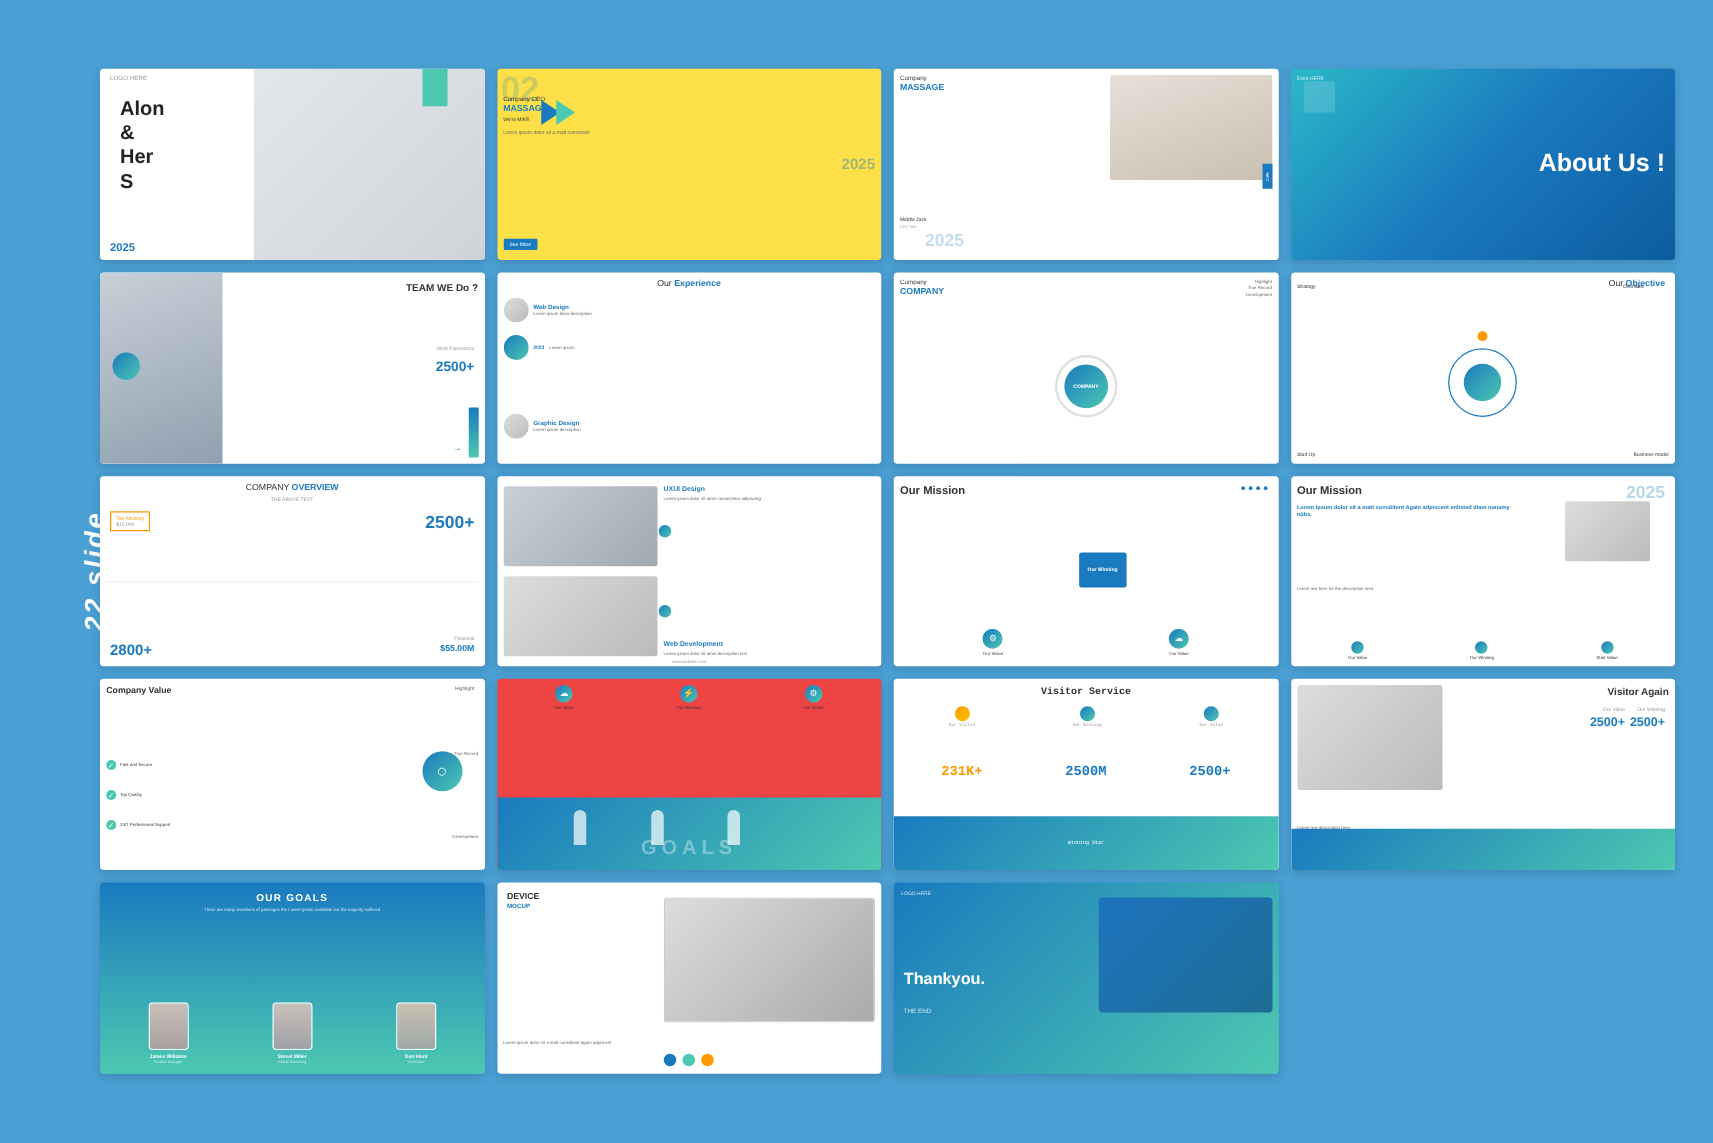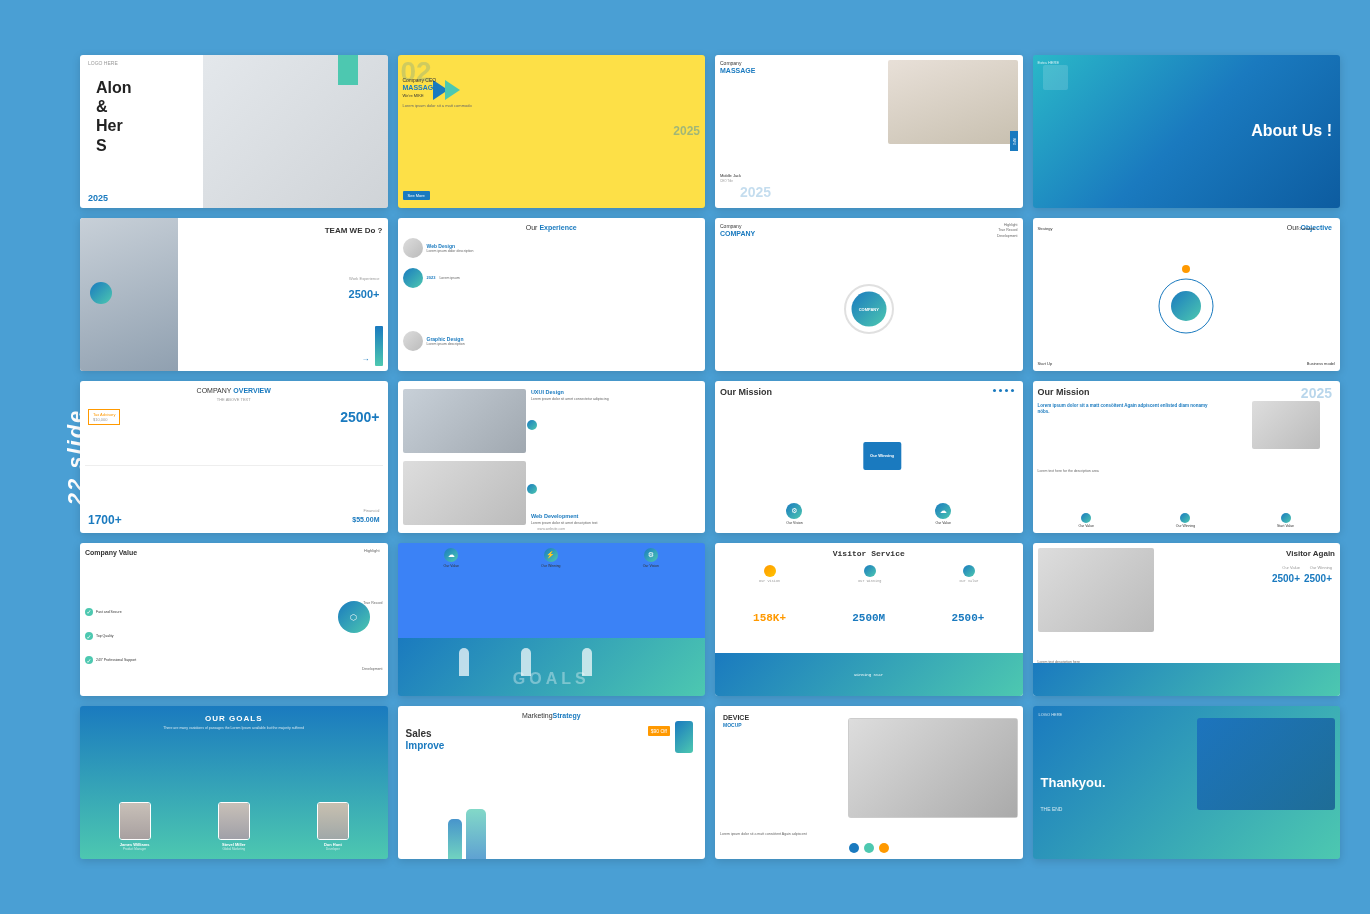--- a/index.html
+++ b/index.html
@@ -101,21 +101,21 @@
     </div>
     <div style="position:absolute;bottom:30px;left:5px;font-size:4px;color:#333;">Middle Jack</div>
     <div style="position:absolute;bottom:25px;left:5px;font-size:3px;color:#999;">CEO Title</div>
     <div style="position:absolute;bottom:8px;left:25px;font-size:14px;font-weight:bold;color:#1a7abf;opacity:0.25;">2025</div>
     <div style="position:absolute;right:5px;top:50%;width:8px;height:20px;background:#1a7abf;writing-mode:vertical-rl;font-size:3px;color:white;display:flex;align-items:center;justify-content:center;">INFO</div>
   </div>
 
   <div class="slide-thumb" style="background:linear-gradient(135deg,#2ab8c8 0%,#1a7abf 50%,#0d5ca0 100%);overflow:hidden;">
     <div style="position:absolute;top:10px;left:10px;width:25px;height:25px;background:rgba(255,255,255,0.15);border-radius:2px;"></div>
     <div style="position:absolute;top:5px;left:5px;font-size:4px;color:rgba(255,255,255,0.8);">Extra HERE</div>
-    <div style="position:absolute;right:8px;top:50%;transform:translateY(-50%);font-size:16px;font-weight:bold;color:white;text-align:right;white-space:nowrap;">About Us !</div>
+    <div style="position:absolute;right:8px;top:50%;transform:translateY(-50%);font-size:20px;font-weight:bold;color:white;text-align:right;white-space:nowrap;">About Us !</div>
   </div>
 
   <div class="slide-thumb" style="background:white;overflow:hidden;">
     <div style="position:absolute;left:0;top:0;width:32%;height:100%;background:linear-gradient(160deg,#c8d0d8 0%,#90a0b0 100%);"></div>
     <div style="position:absolute;right:5px;top:8px;font-size:8px;font-weight:bold;color:#333;line-height:1.2;">TEAM WE Do ?</div>
     <div style="position:absolute;left:10px;top:42%;width:22px;height:22px;background:linear-gradient(135deg,#1a7abf,#4dc8b0);border-radius:50%;"></div>
     <div style="position:absolute;right:8px;top:38%;font-size:4px;color:#999;">Work Experience</div>
     <div style="position:absolute;right:8px;top:46%;font-size:11px;font-weight:bold;color:#1a7abf;">2500+</div>
     <div style="position:absolute;right:5px;bottom:5px;width:8px;height:40px;background:linear-gradient(180deg,#1a7abf,#4dc8b0);border-radius:1px;"></div>
     <div style="position:absolute;bottom:8px;right:18px;font-size:8px;color:#1a7abf;">→</div>
@@ -173,21 +173,21 @@
   </div>
 
   <div class="slide-thumb" style="background:white;overflow:hidden;">
     <div style="position:absolute;top:6px;left:50%;transform:translateX(-50%);font-size:7px;color:#333;white-space:nowrap;">COMPANY <span style="color:#1a7abf;font-weight:bold;">OVERVIEW</span></div>
     <div style="position:absolute;top:16px;left:50%;transform:translateX(-50%);font-size:4px;color:#999;white-space:nowrap;">THE ABOVE TEXT</div>
     <div style="position:absolute;left:8px;top:28px;border:1px solid #f90;padding:2px 4px;">
       <div style="font-size:4px;color:#f90;">Tax Advisory</div>
       <div style="font-size:4px;color:#999;">$10,000</div>
     </div>
     <div style="position:absolute;right:8px;top:28px;font-size:14px;font-weight:bold;color:#1a7abf;">2500+</div>
-    <div style="position:absolute;left:8px;bottom:6px;font-size:12px;font-weight:bold;color:#1a7abf;">1700+</div>
+    <div style="position:absolute;left:8px;bottom:6px;font-size:12px;font-weight:bold;color:#1a7abf;">2800+</div>
     <div style="position:absolute;left:5px;right:5px;top:55%;height:1px;background:#eee;"></div>
     <div style="position:absolute;right:8px;bottom:20px;font-size:4px;color:#999;">Financial</div>
     <div style="position:absolute;right:8px;bottom:10px;font-size:7px;font-weight:bold;color:#1a7abf;">$55.00M</div>
   </div>
 
   <div class="slide-thumb" style="background:white;overflow:hidden;">
     <div style="position:absolute;left:5px;top:8px;width:40%;height:42%;background:linear-gradient(135deg,#c8d0d8,#a0a8b0);border-radius:2px;overflow:hidden;"></div>
     <div style="position:absolute;left:5px;bottom:8px;width:40%;height:42%;background:linear-gradient(135deg,#ddd,#bbb);border-radius:2px;overflow:hidden;"></div>
     <div style="position:absolute;right:5px;top:8px;width:55%;">
       <div style="font-size:5.5px;font-weight:bold;color:#1a7abf;">UXUI Design</div>
@@ -278,21 +278,21 @@
       <div style="font-size:3.5px;color:#333;">Top Quality</div>
     </div>
     <div style="position:absolute;left:5px;top:74%;display:flex;align-items:center;gap:3px;">
       <div style="width:8px;height:8px;border-radius:50%;background:#4dc8b0;flex-shrink:0;display:flex;align-items:center;justify-content:center;">
           <span style="color:white;font-size:6px;">✓</span>
         </div>
       <div style="font-size:3.5px;color:#333;">24/7 Professional Support</div>
     </div>
   </div>
 
-  <div class="slide-thumb" style="background:#3b82f6;overflow:hidden;">
+  <div class="slide-thumb" style="background:#ef4444;overflow:hidden;">
 
     <div style="position:absolute;top:5px;left:5px;right:5px;display:flex;justify-content:space-around;">
       <div style="text-align:center;">
         <div style="width:14px;height:14px;border-radius:50%;background:linear-gradient(135deg,#1a7abf,#4dc8b0);margin:0 auto 2px;display:flex;align-items:center;justify-content:center;">
             <span style="color:white;font-size:7px;">☁</span>
           </div>
         <div style="font-size:3.5px;color:#333;">Our Value</div>
       </div>
       <div style="text-align:center;">
         <div style="width:14px;height:14px;border-radius:50%;background:linear-gradient(135deg,#1a7abf,#4dc8b0);margin:0 auto 2px;display:flex;align-items:center;justify-content:center;">
@@ -329,21 +329,21 @@
         <div style="width:12px;height:12px;border-radius:50%;background:linear-gradient(135deg,#1a7abf,#4dc8b0);margin:0 auto 2px;"></div>
         <div style="font-size:3.5px;color:#999;">Our Winning</div>
       </div>
       <div style="text-align:center;">
         <div style="width:12px;height:12px;border-radius:50%;background:linear-gradient(135deg,#1a7abf,#4dc8b0);margin:0 auto 2px;"></div>
         <div style="font-size:3.5px;color:#999;">Our Value</div>
       </div>
     </div>
 
     <div style="position:absolute;top:45%;left:5px;right:5px;display:flex;justify-content:space-around;align-items:center;">
-      <div style="text-align:center;font-size:11px;font-weight:bold;color:#f90;">158K+</div>
+      <div style="text-align:center;font-size:11px;font-weight:bold;color:#f90;">231K+</div>
       <div style="text-align:center;font-size:11px;font-weight:bold;color:#1a7abf;">2500M</div>
       <div style="text-align:center;font-size:11px;font-weight:bold;color:#1a7abf;">2500+</div>
     </div>
 
     <div style="position:absolute;bottom:0;left:0;right:0;height:28%;background:linear-gradient(135deg,#1a7abf,#4dc8b0);">
       <div style="position:absolute;top:50%;left:50%;transform:translate(-50%,-50%);font-size:4px;color:white;">Winning Star</div>
     </div>
   </div>
 
   <div class="slide-thumb" style="background:white;overflow:hidden;">
@@ -382,29 +382,20 @@
       <div style="text-align:center;">
         <div style="width:32px;height:38px;border-radius:3px;background:#ddd;margin:0 auto 2px;border:1.5px solid white;overflow:hidden;">
           <div style="width:100%;height:100%;background:linear-gradient(180deg,#c8c0b0,#a0a8a8);"></div>
         </div>
         <div style="font-size:4px;color:white;font-weight:bold;">Don Hunt</div>
         <div style="font-size:3px;color:rgba(255,255,255,0.7);">Developer</div>
       </div>
     </div>
   </div>
 
-  <div class="slide-thumb" style="background:white;overflow:hidden;">
-    <div style="position:absolute;top:6px;left:50%;transform:translateX(-50%);font-size:7px;color:#333;white-space:nowrap;"><span>Marketing</span><span style="font-weight:bold;color:#1a7abf;">Strategy</span></div>
-    <div style="position:absolute;right:12px;top:15px;width:18px;height:32px;background:linear-gradient(135deg,#1a7abf,#4dc8b0);border-radius:3px;"></div>
-    <div style="position:absolute;left:8px;top:22px;font-size:10px;font-weight:bold;color:#333;">Sales</div>
-    <div style="position:absolute;left:8px;top:34px;font-size:10px;font-weight:bold;color:#1a7abf;">Improve</div>
-    <div style="position:absolute;right:35px;top:20px;font-size:5px;background:#f90;color:white;padding:2px 3px;border-radius:1px;">$90 Off</div>
-    <div style="position:absolute;left:50px;bottom:0;width:14px;height:40px;background:linear-gradient(180deg,#1a7abf,#4dc8b0);border-radius:5px 5px 0 0;opacity:0.8;"></div>
-    <div style="position:absolute;left:68px;bottom:0;width:20px;height:50px;background:linear-gradient(180deg,#4dc8b0,#1a7abf);border-radius:5px 5px 0 0;opacity:0.7;"></div>
-  </div>
 
   <div class="slide-thumb" style="background:white;overflow:hidden;">
     <div style="position:absolute;top:8px;left:8px;font-size:7px;font-weight:bold;color:#333;">DEVICE</div>
     <div style="position:absolute;top:16px;left:8px;font-size:5px;color:#1a7abf;font-weight:bold;">MOCUP</div>
     <div style="position:absolute;right:5px;top:12px;width:55%;height:65%;border-radius:3px;overflow:hidden;">
       <div style="width:100%;height:100%;background:linear-gradient(135deg,#ddd,#aaa);border:1px solid #ccc;"></div>
     </div>
     <div style="position:absolute;left:5px;bottom:22px;width:42%;font-size:3.5px;color:#666;line-height:1.3;">Lorem ipsum dolor sit a matt consöitent Again adpiscent</div>
 
     <div style="position:absolute;bottom:6px;left:50%;transform:translateX(-50%);display:flex;gap:5px;">

